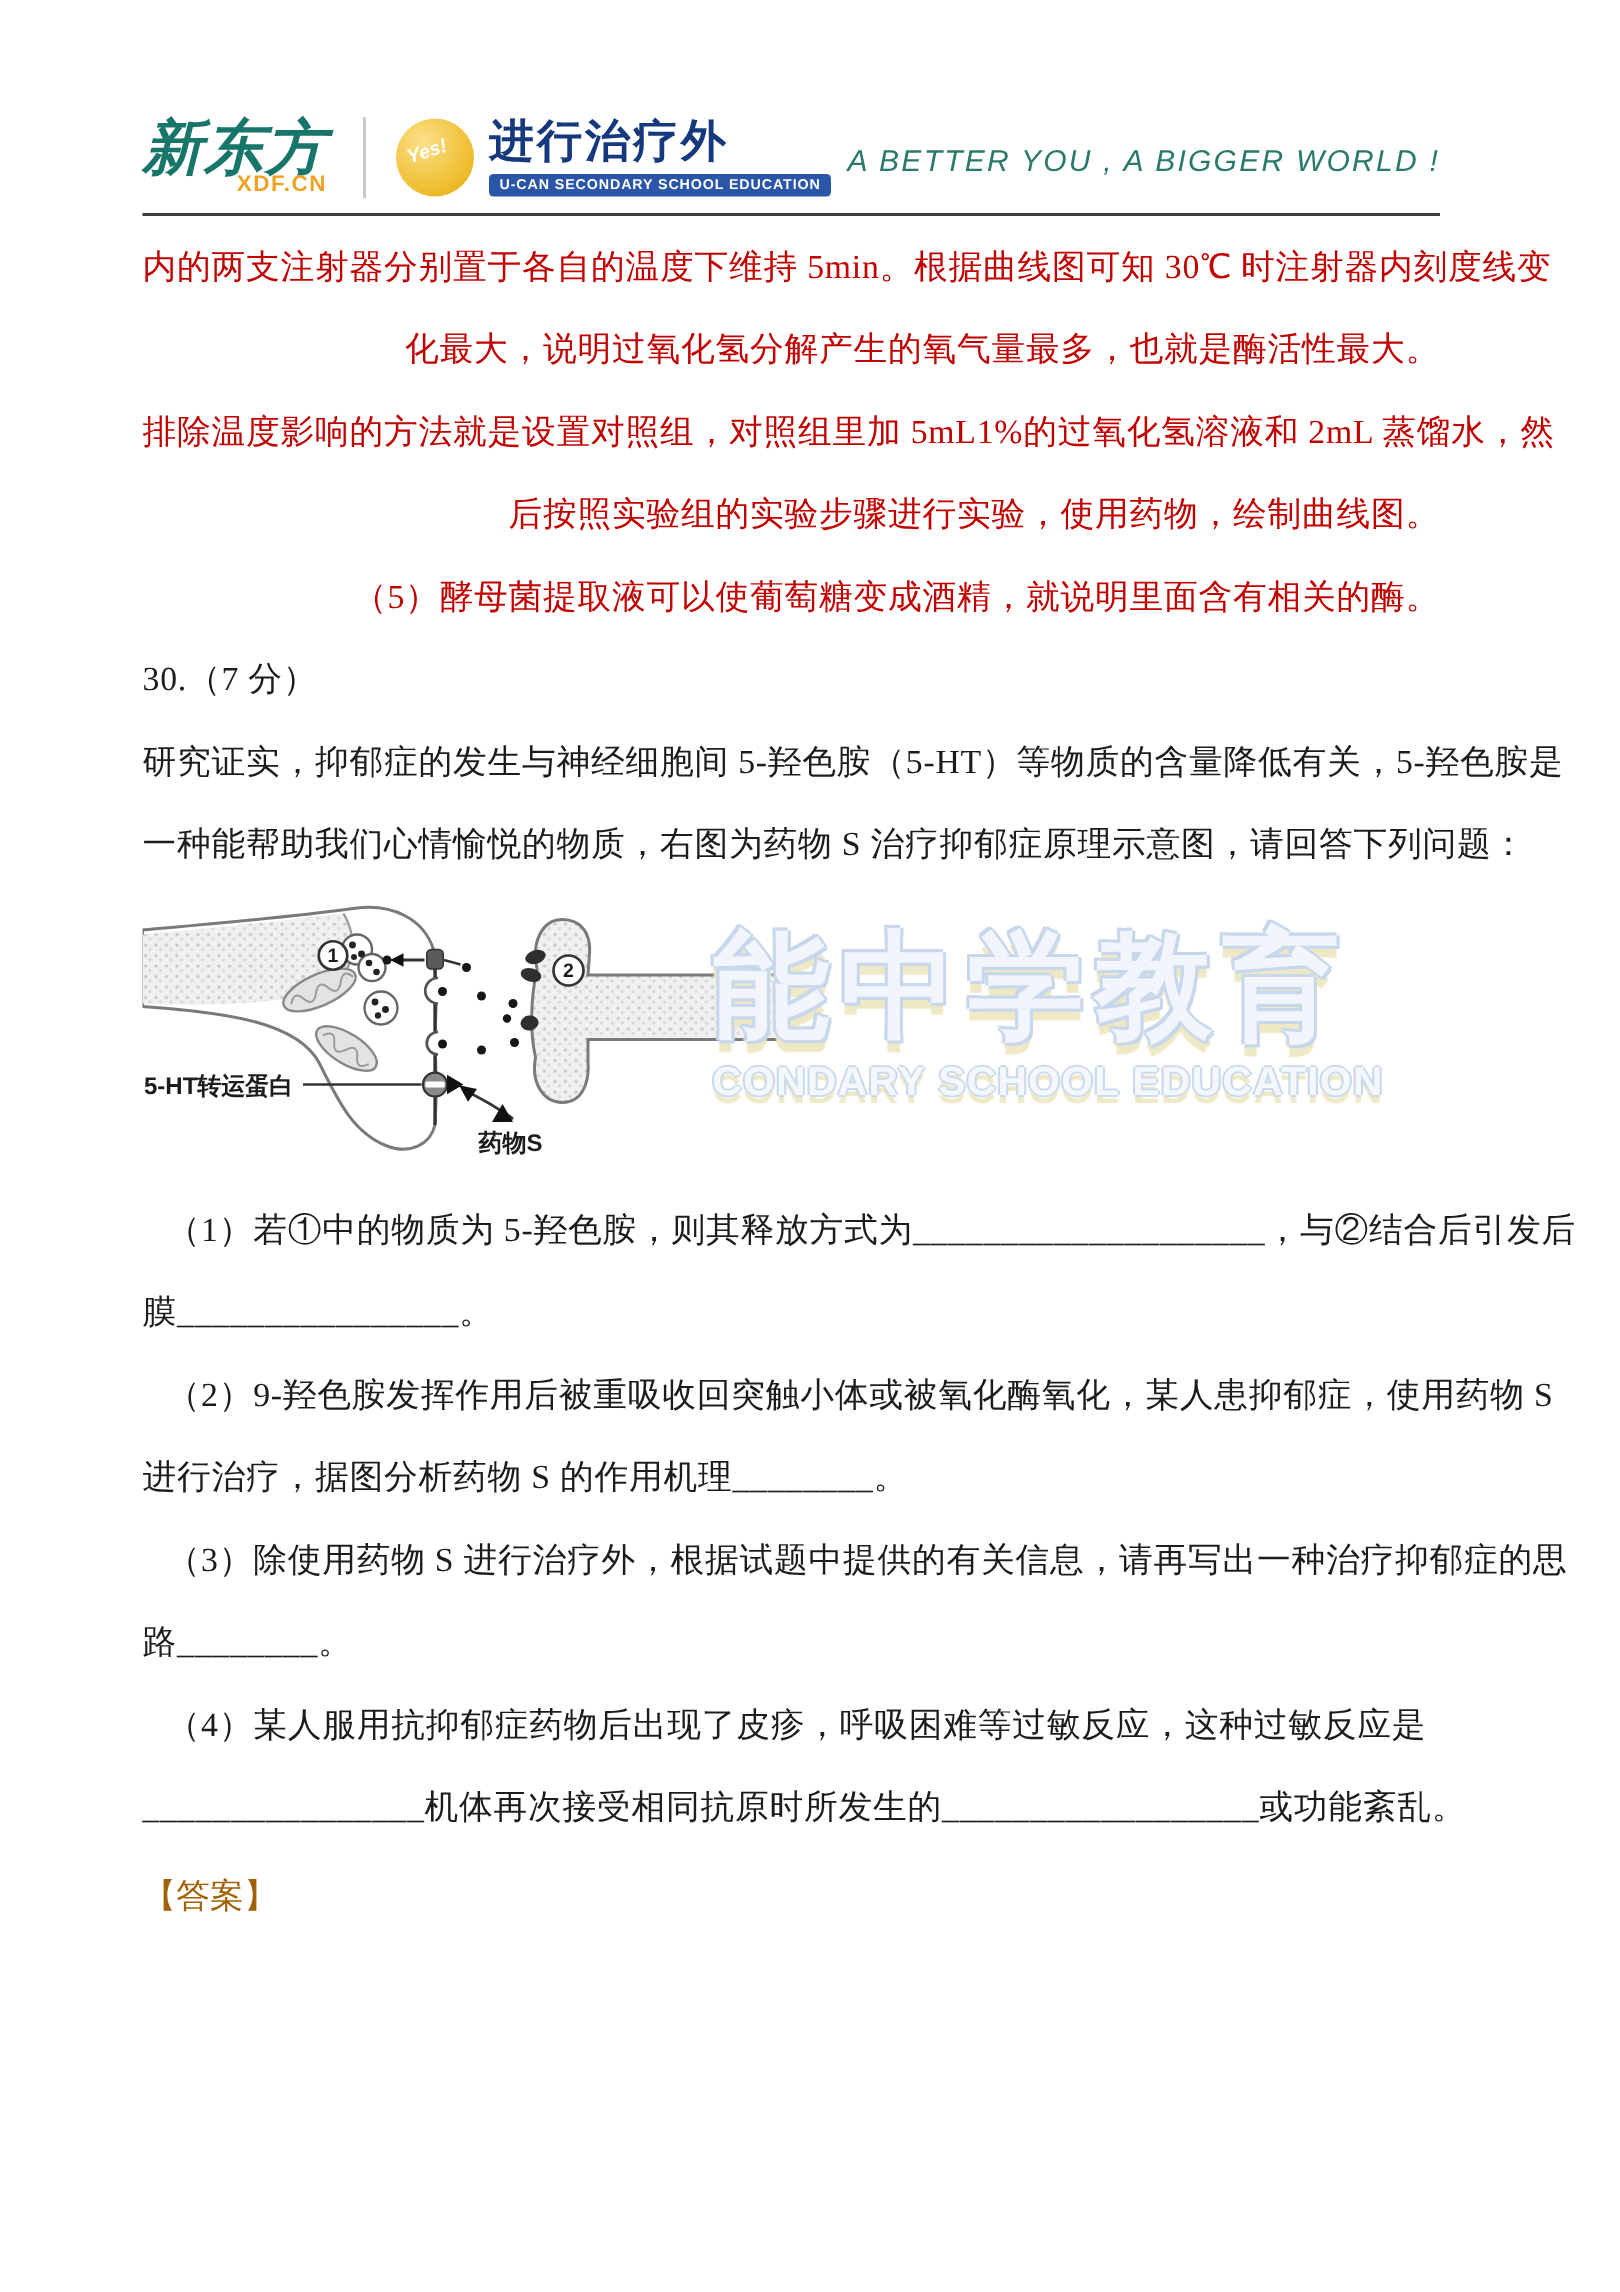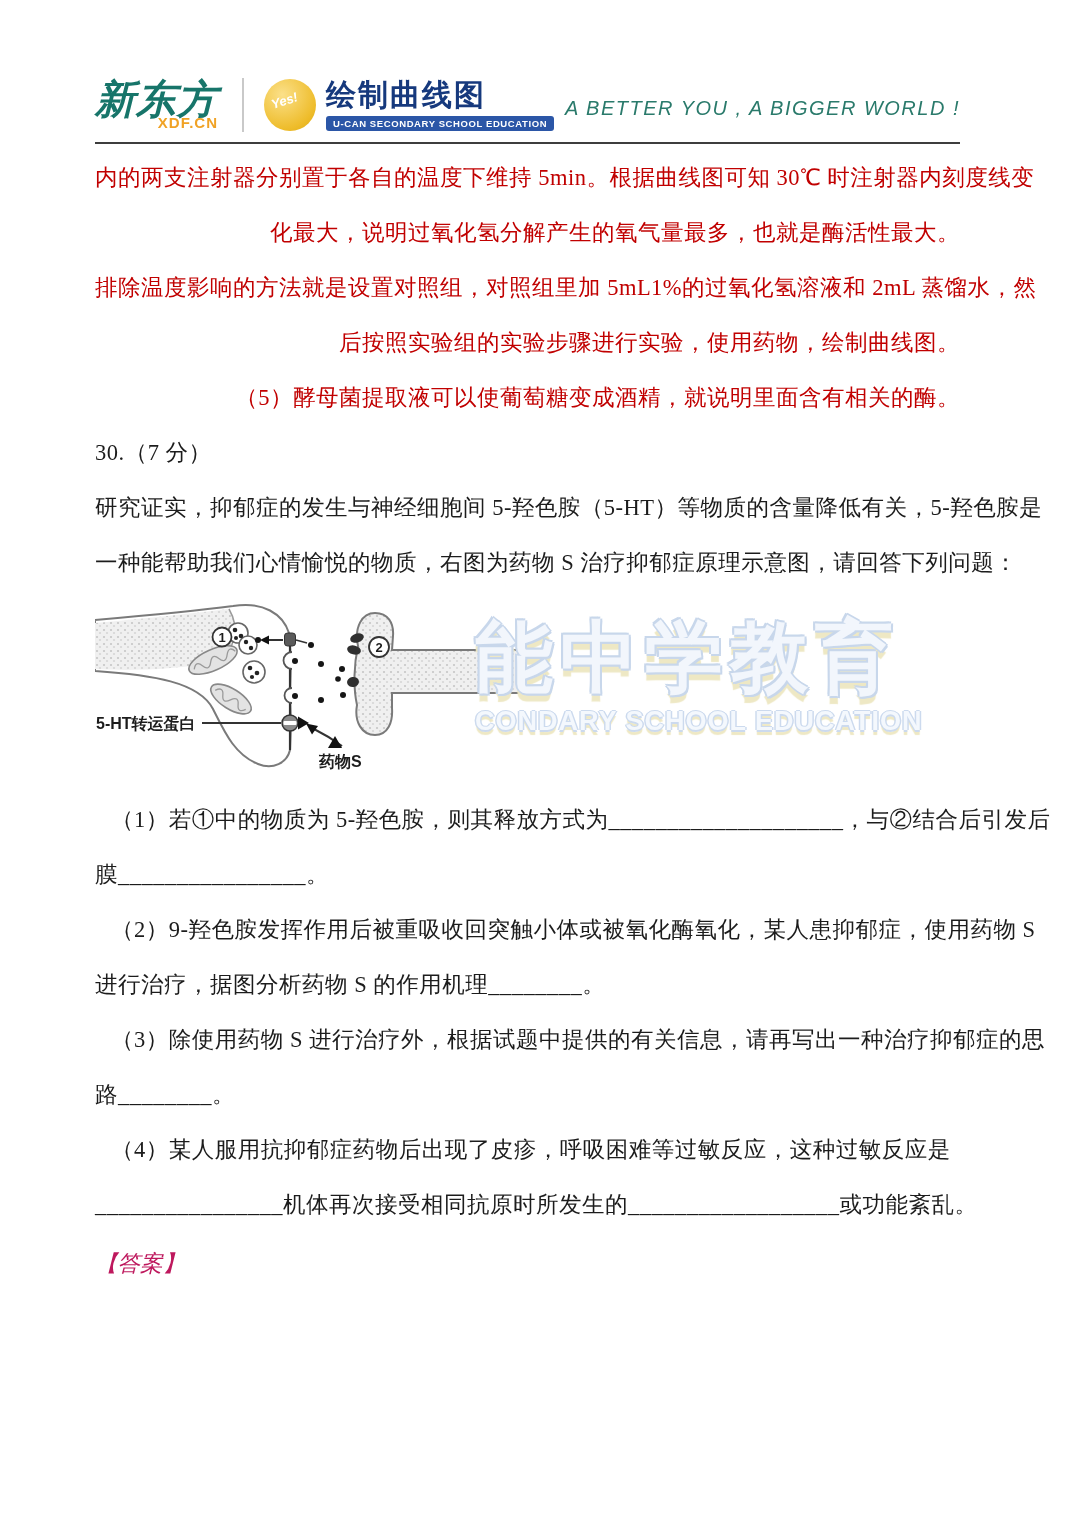--- a/index.html
+++ b/index.html
@@ -32,40 +32,40 @@
   .synapse-svg{position:absolute;left:0;top:0;}
   .svg-label{font-family:"Liberation Sans",sans-serif;font-weight:700;font-size:16px;fill:#1c1c1c;}
   .svg-digit{font-family:"Liberation Sans",sans-serif;font-weight:700;font-size:13px;fill:#1c1c1c;}
   .watermark{position:absolute;left:380px;top:16px;width:620px;font-family:"Liberation Sans",sans-serif;font-weight:900;pointer-events:none;}
   .watermark .wm-cn{font-size:78px;line-height:82px;letter-spacing:7px;color:#f2f6fc;
     text-shadow:2px 0 0 #c8d7eb,-2px 0 0 #c8d7eb,0 2px 0 #c8d7eb,0 -2px 0 #c8d7eb,2px 2px 0 #c8d7eb,-2px -2px 0 #c8d7eb,0 8px 1px #eee8c4;}
   .watermark .wm-en{font-size:27px;letter-spacing:1px;margin-top:8px;color:#f4f8fd;
     text-shadow:1.5px 0 0 #ccdaee,-1.5px 0 0 #ccdaee,0 1.5px 0 #ccdaee,0 -1.5px 0 #ccdaee,0 5px 1px #eee8c4;}
 
   
-  .answer-label{font-size:22.5px;line-height:55px;height:55px;color:#be185d;margin-top:4px;font-style:italic;}
+  .answer-label{font-size:22.5px;line-height:55px;height:55px;color:#a16207;margin-top:4px;}
   .footer{margin-top:14px;text-align:center;font-family:"Liberation Sans",sans-serif;font-weight:700;font-size:21px;color:#111;letter-spacing:1px;}
 </style>
 </head>
 <body>
 
 <div class="page">
 
   <div class="header">
     <div class="logo-xdf">
       <span class="cn">新东方</span>
       <span class="dom">XDF.CN</span>
     </div>
     <div class="v-div"></div>
     <div class="ucan-wrap">
       <div class="ucan-circle">
         <span>Yes!</span>
       </div>
       <div class="ucan-text">
-        <span class="cn">绘制曲线图</span>
+        <span class="cn">进行治疗外</span>
         <span class="banner">U-CAN SECONDARY SCHOOL EDUCATION</span>
       </div>
     </div>
     <div class="slogan">A BETTER YOU , A BIGGER WORLD !</div>
   </div>
   <div class="header-rule"></div>
 
   <div class="doc">
     <div class="tline red">内的两支注射器分别置于各自的温度下维持 5min。根据曲线图可知 30℃ 时注射器内刻度线变</div>
     <div class="tline red">化最大，说明过氧化氢分解产生的氧气量最多，也就是酶活性最大。</div>

